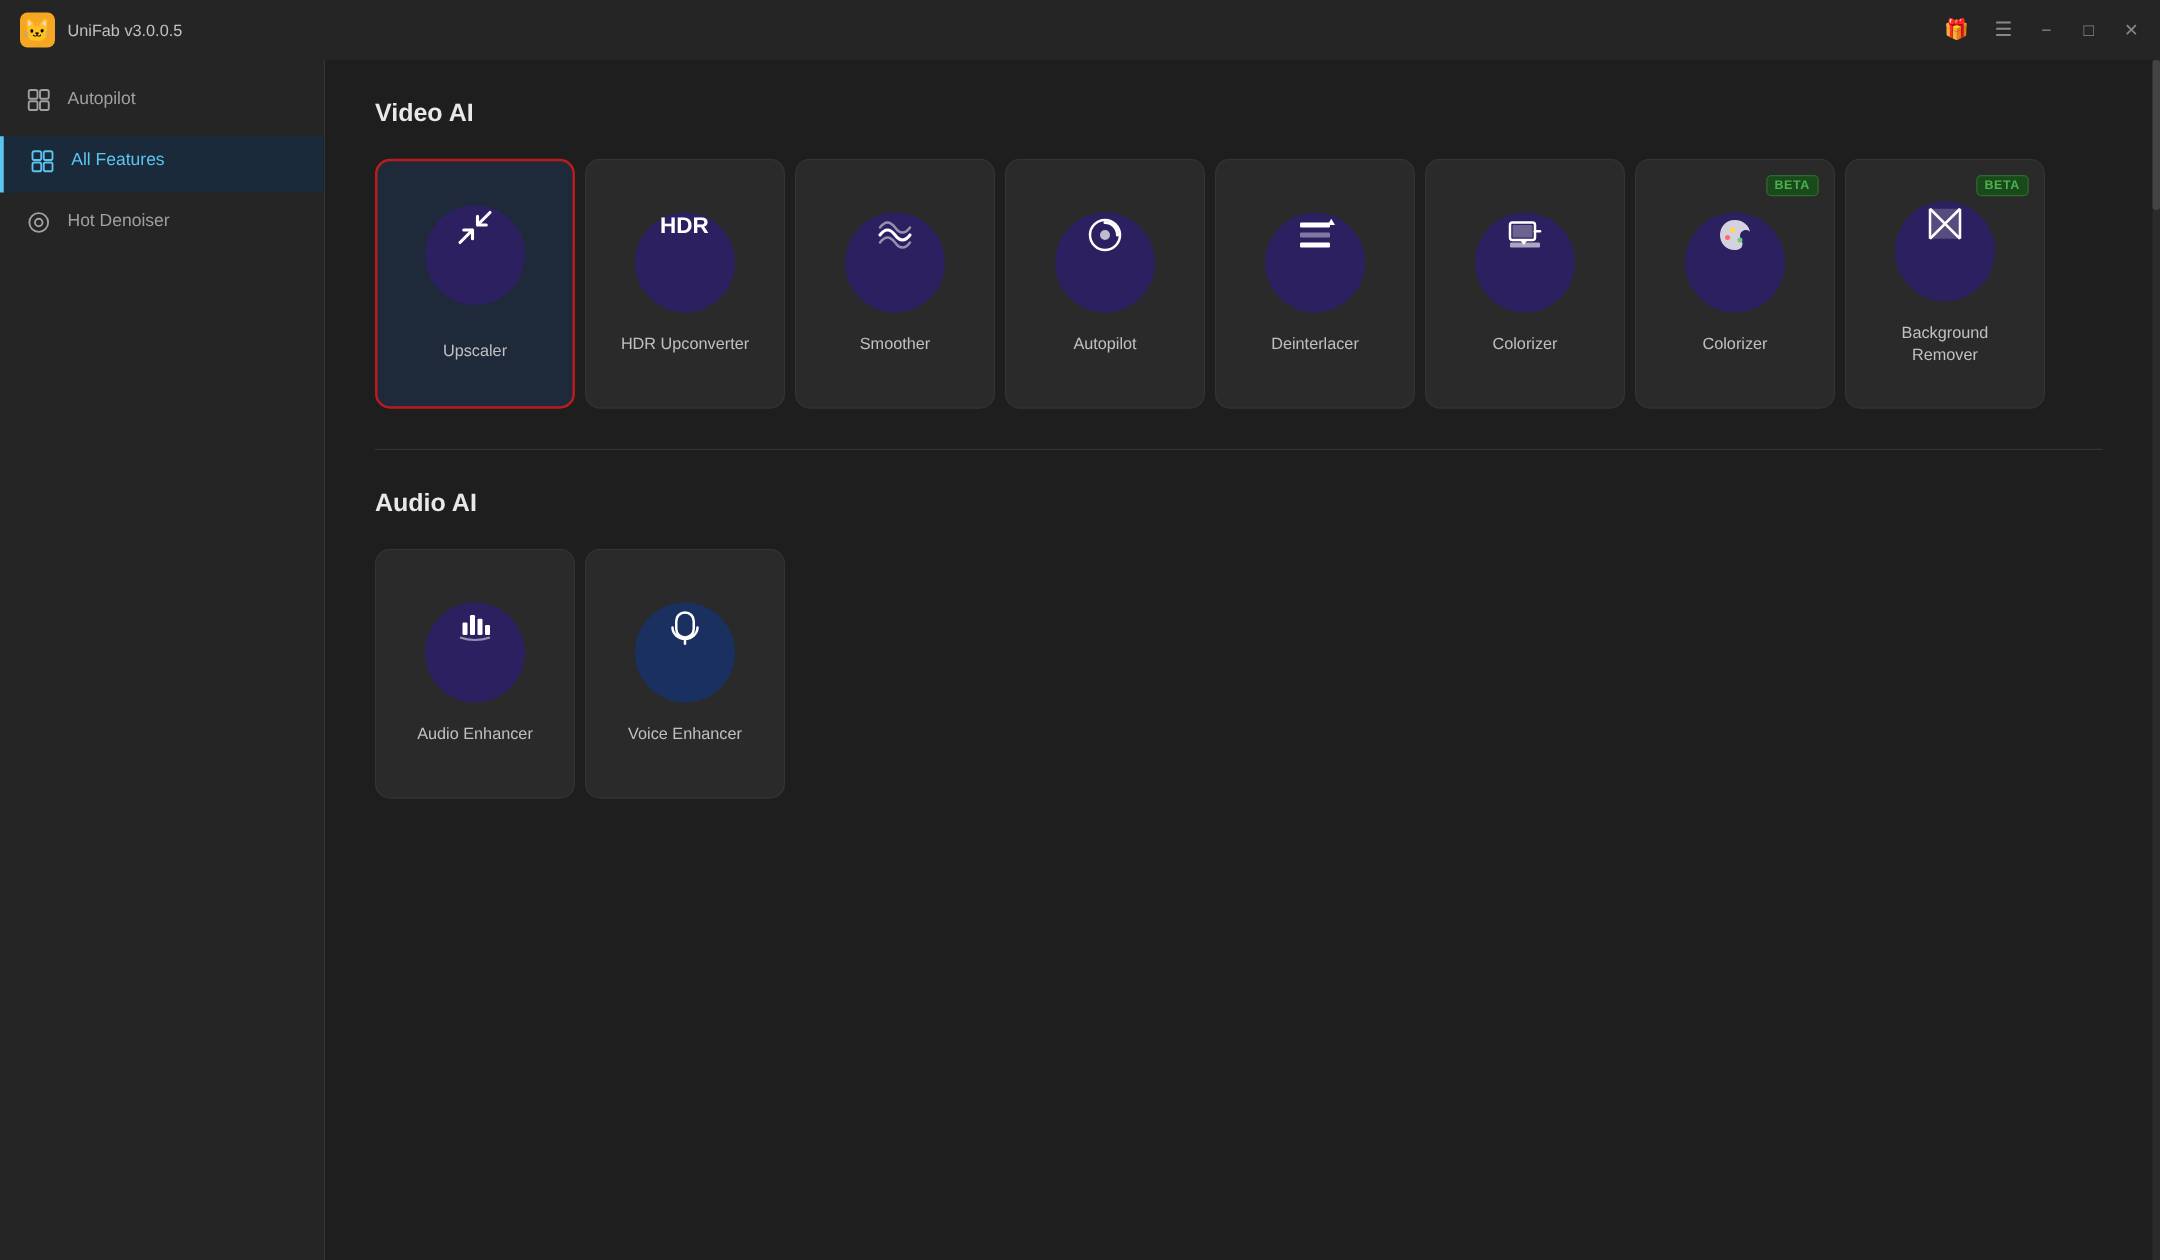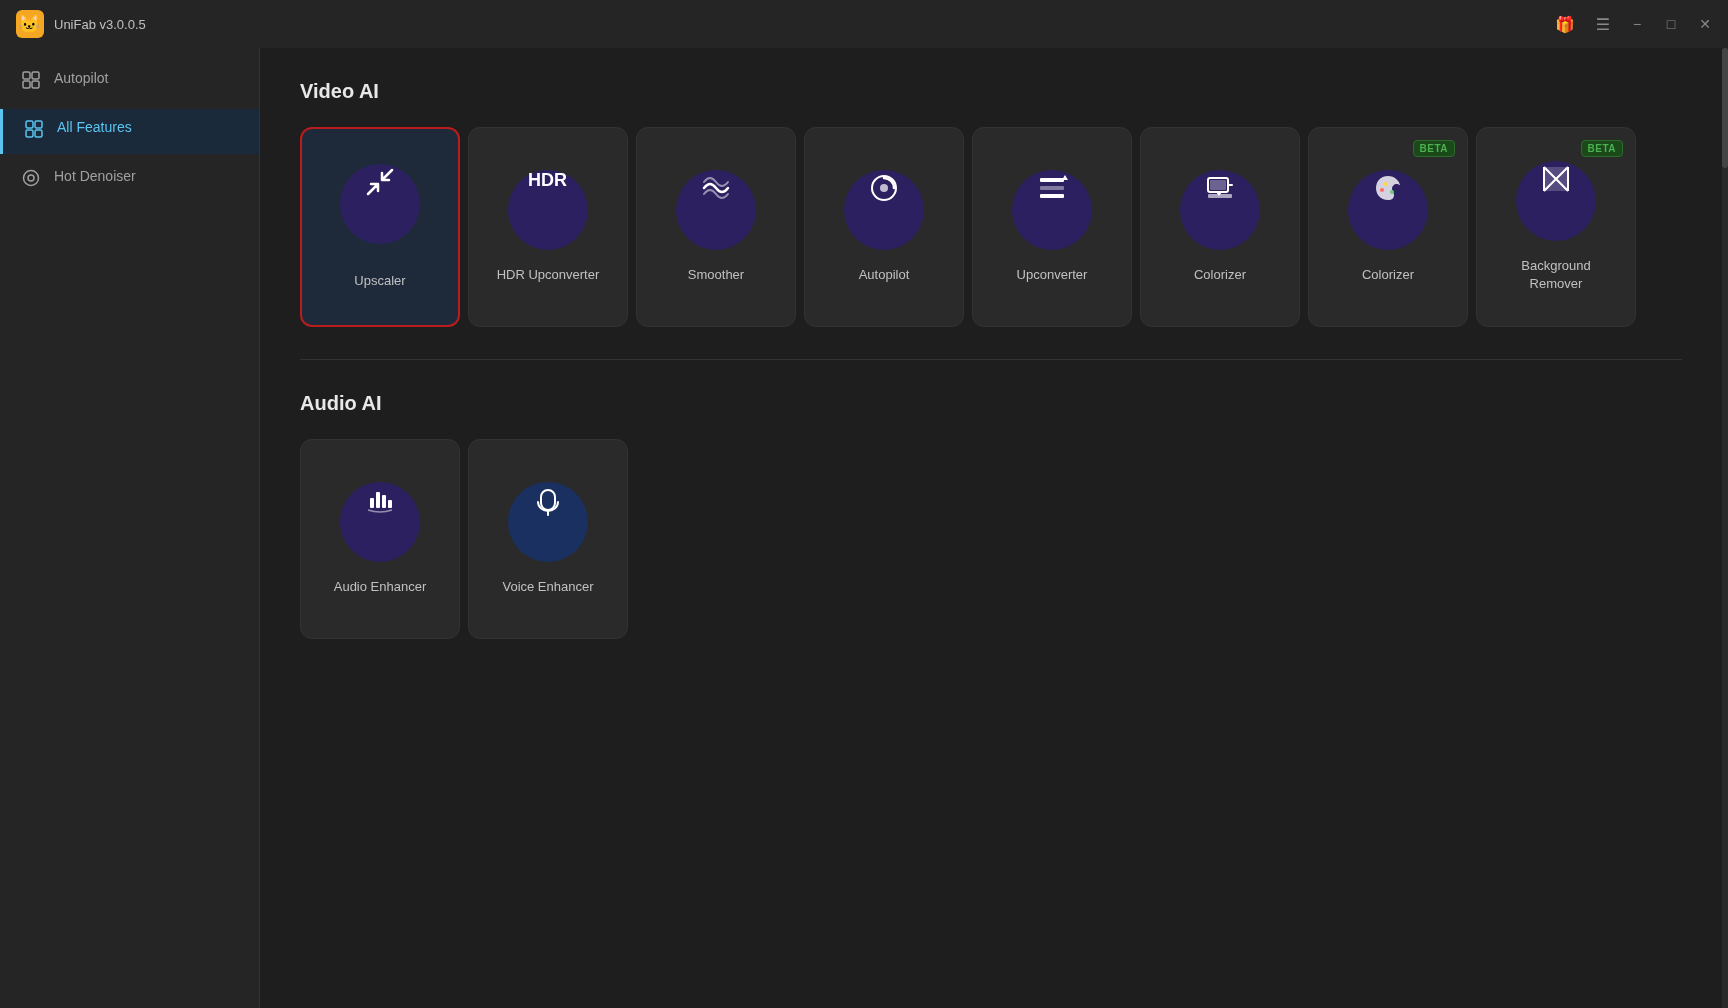--- a/index.html
+++ b/index.html
@@ -310,21 +310,21 @@
 
         <div class="feature-card">
           <div class="feature-icon-circle">
             <svg width="36" height="36" viewBox="0 0 36 36" fill="none">
               <rect x="6" y="8" width="24" height="4" rx="1" fill="white"></rect>
               <rect x="6" y="16" width="24" height="4" rx="1" fill="white" opacity="0.4"></rect>
               <rect x="6" y="24" width="24" height="4" rx="1" fill="white"></rect>
               <polygon points="28,10 34,10 31,5" fill="white"></polygon>
             </svg>
           </div>
-          <span class="feature-label">Upconverter</span>
+          <span class="feature-label">Deinterlacer</span>
         </div>
 
         <div class="feature-card">
           <div class="feature-icon-circle">
             <svg width="36" height="36" viewBox="0 0 36 36" fill="none">
               <rect x="6" y="8" width="20" height="14" rx="2" stroke="white" stroke-width="2" fill="none"></rect>
               <rect x="8" y="10" width="16" height="10" rx="1" fill="white" opacity="0.3"></rect>
               <line x1="26" y1="15" x2="30" y2="15" stroke="white" stroke-width="2" stroke-linecap="round"></line>
               <rect x="6" y="24" width="24" height="4" rx="1" fill="white" opacity="0.6"></rect>
               <polygon points="14,22 20,22 17,26" fill="white"></polygon>

